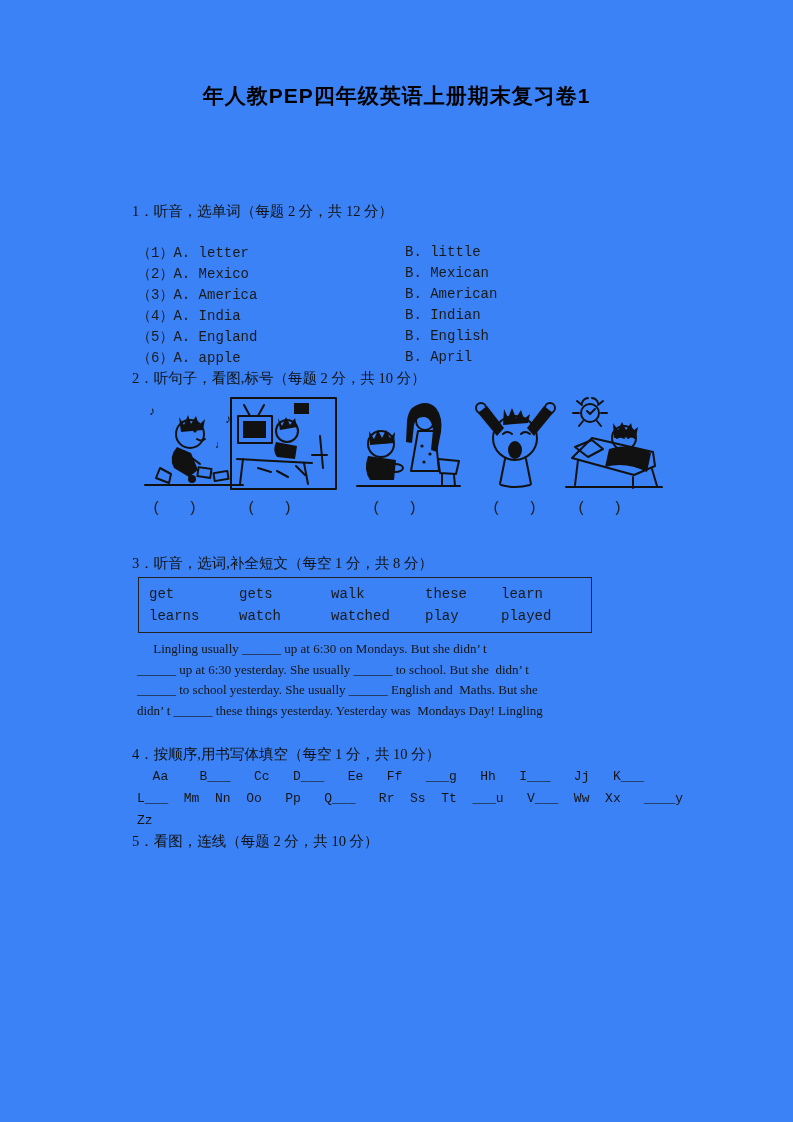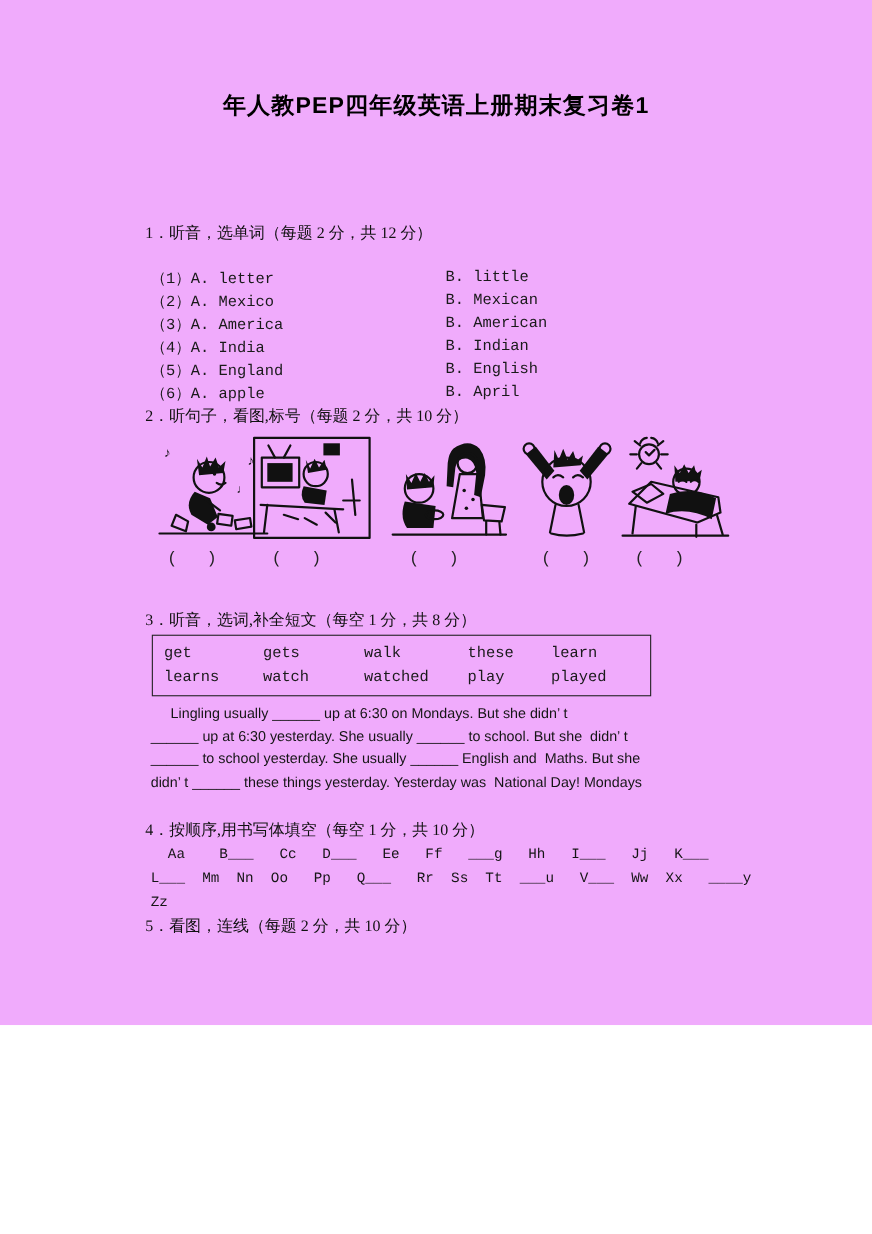--- a/index.html
+++ b/index.html
@@ -1,19 +1,19 @@
 <!DOCTYPE html>
 <html><head>
 <meta charset="utf-8">
 <style>
   html,body { margin:0; padding:0; background:#ffffff; }
   .page {
     position:relative;
-    width:793px; height:932px;
-    background:#f0abfc;
+    width:793px; height:1122px;
+    background:#3b82f6;
     overflow:hidden;
     font-family:"Liberation Serif","DejaVu Serif",serif;
     color:#1a1a1a;
   }
   .title {
     position:absolute; top:82px; left:0; width:100%;
     text-align:center;
     font-family:"Liberation Sans","DejaVu Sans",sans-serif;
     font-weight:bold; font-size:21px; letter-spacing:1px;
     color:#000;
@@ -37,21 +37,21 @@
     border:1.5px solid #222; box-sizing:border-box;
     padding:5px 0 0 10px;
   }
   .bank-row {
     display:grid; grid-template-columns:90px 92px 94px 76px auto;
     font-family:"Liberation Mono","DejaVu Sans Mono",monospace;
     font-size:14px; line-height:22px;
   }
   .passage { position:absolute; left:137px; top:639px; }
   .passage div {
-    font-family:Liberation Sans, sans-serif;
+    font-family:Liberation Serif, serif;
     font-size:13px; line-height:20.6px; white-space:pre; color:#151515;
   }
   .alpha { position:absolute; left:137px; top:766px; }
   .alpha div {
     font-family:"Liberation Mono","DejaVu Sans Mono",monospace;
     font-size:13px; line-height:22px; white-space:pre; color:#151515;
   }
   .sketch { stroke:#111; fill:none; stroke-width:2; stroke-linecap:round; stroke-linejoin:round; }
   .ink { fill:#111; stroke:none; }
 </style>
@@ -205,21 +205,21 @@
       <span>watched</span>
       <span>play</span>
       <span>played</span>
     </div>
   </div>
 
   <div class="passage">
     <div>     Lingling usually ______ up at 6:30 on Mondays. But she didn’ t</div>
     <div>______ up at 6:30 yesterday. She usually ______ to school. But she  didn’ t</div>
     <div>______ to school yesterday. She usually ______ English and  Maths. But she</div>
-    <div>didn’ t ______ these things yesterday. Yesterday was  National Day! Mondays</div>
+    <div>didn’ t ______ these things yesterday. Yesterday was  Mondays Day! Lingling</div>
   </div>
 
   <div class="heading" style="top:745px;">4．按顺序,用书写体填空（每空 1 分，共 10 分）</div>
 
   <div class="alpha">
     <div>  Aa    B___   Cc   D___   Ee   Ff   ___g   Hh   I___   Jj   K___</div>
     <div>L___  Mm  Nn  Oo   Pp   Q___   Rr  Ss  Tt  ___u   V___  Ww  Xx   ____y</div>
     <div>Zz</div>
   </div>
 

